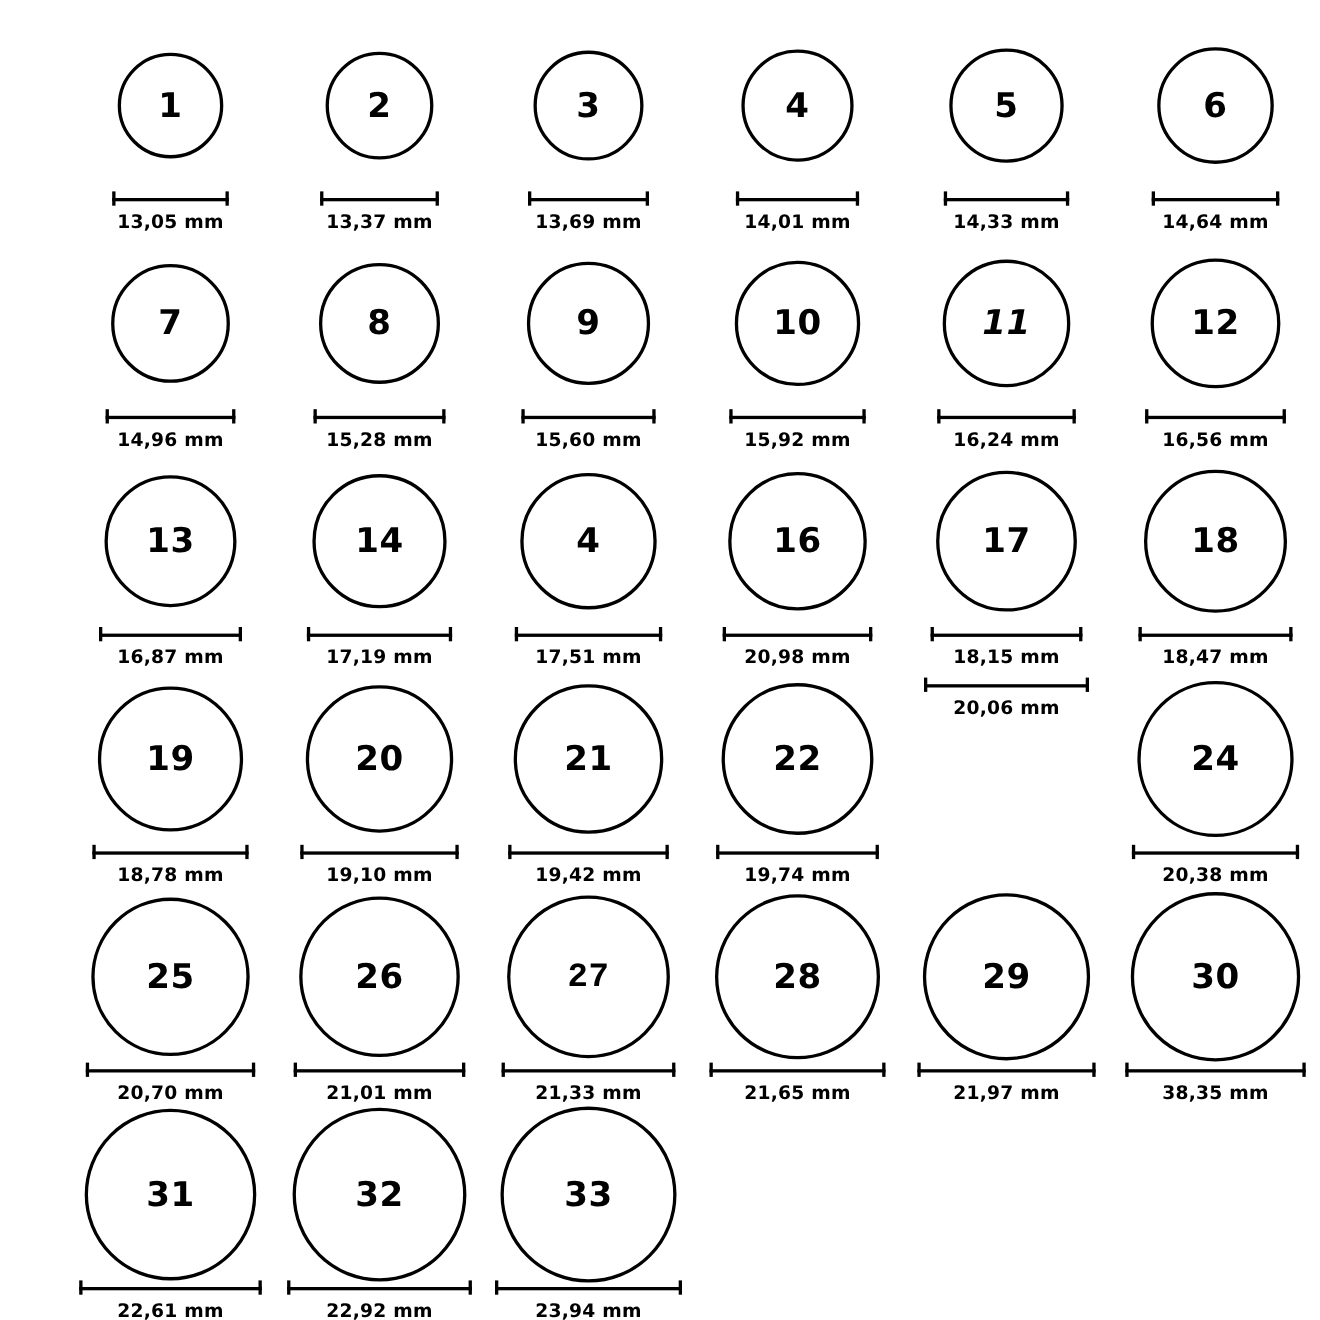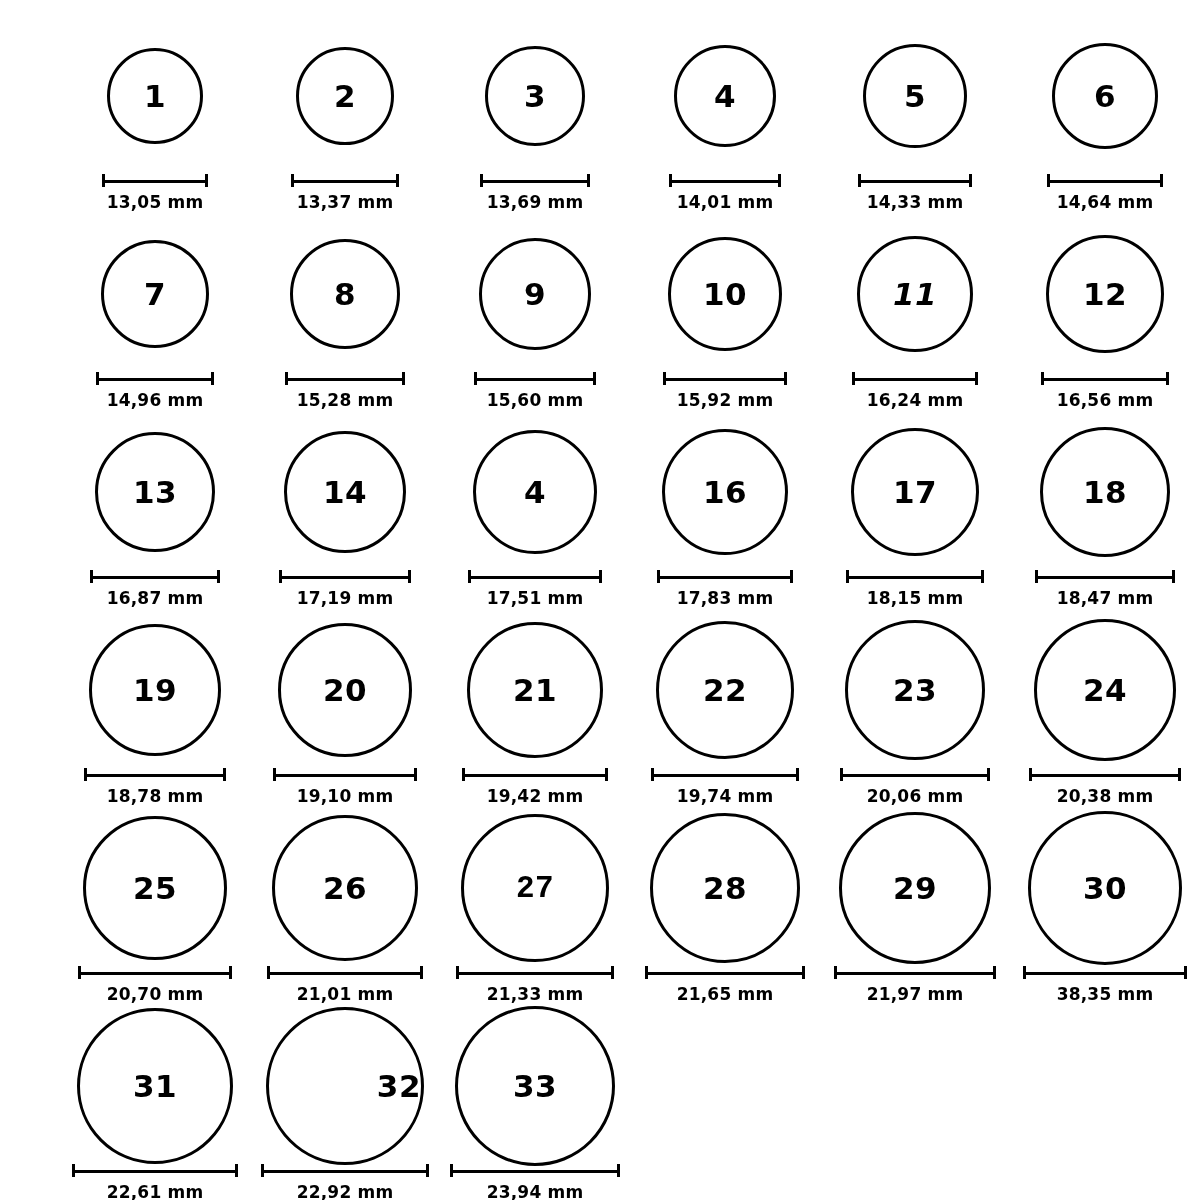--- a/index.html
+++ b/index.html
@@ -290,21 +290,21 @@
       <div class="cell">
         <div class="ring-wrap">
           <div class="ring" style="width: 126px; height: 126px;">
             <span class="ring-number">16</span>
           </div>
         </div>
         <div class="bar" style="width: 136px;">
           <span class="tick left"></span>
           <span class="tick right"></span>
         </div>
-        <div class="mm">17,83 mm</div>
+        <div class="mm">20,98 mm</div>
       </div>
       <div class="cell">
         <div class="ring-wrap">
           <div class="ring" style="width: 128px; height: 128px;">
             <span class="ring-number">17</span>
           </div>
         </div>
         <div class="bar" style="width: 138px;">
           <span class="tick left"></span>
           <span class="tick right"></span>
@@ -365,25 +365,20 @@
             <span class="ring-number">22</span>
           </div>
         </div>
         <div class="bar" style="width: 148px;">
           <span class="tick left"></span>
           <span class="tick right"></span>
         </div>
         <div class="mm">19,74 mm</div>
       </div>
       <div class="cell">
-        <div class="ring-wrap">
-          <div class="ring" style="width: 140px; height: 140px;">
-            <span class="ring-number">23</span>
-          </div>
-        </div>
         <div class="bar" style="width: 150px;">
           <span class="tick left"></span>
           <span class="tick right"></span>
         </div>
         <div class="mm">20,06 mm</div>
       </div>
       <div class="cell">
         <div class="ring-wrap">
           <div class="ring" style="width: 142px; height: 142px;">
             <span class="ring-number">24</span>
@@ -474,21 +469,21 @@
           </div>
         </div>
         <div class="bar" style="width: 166px;">
           <span class="tick left"></span>
           <span class="tick right"></span>
         </div>
         <div class="mm">22,61 mm</div>
       </div>
       <div class="cell">
         <div class="ring-wrap">
-          <div class="ring" style="width: 158px; height: 158px; justify-content: flex-end;">
+          <div class="ring" style="width: 158px; height: 158px;">
             <span class="ring-number">32</span>
           </div>
         </div>
         <div class="bar" style="width: 168px;">
           <span class="tick left"></span>
           <span class="tick right"></span>
         </div>
         <div class="mm">22,92 mm</div>
       </div>
       <div class="cell">

